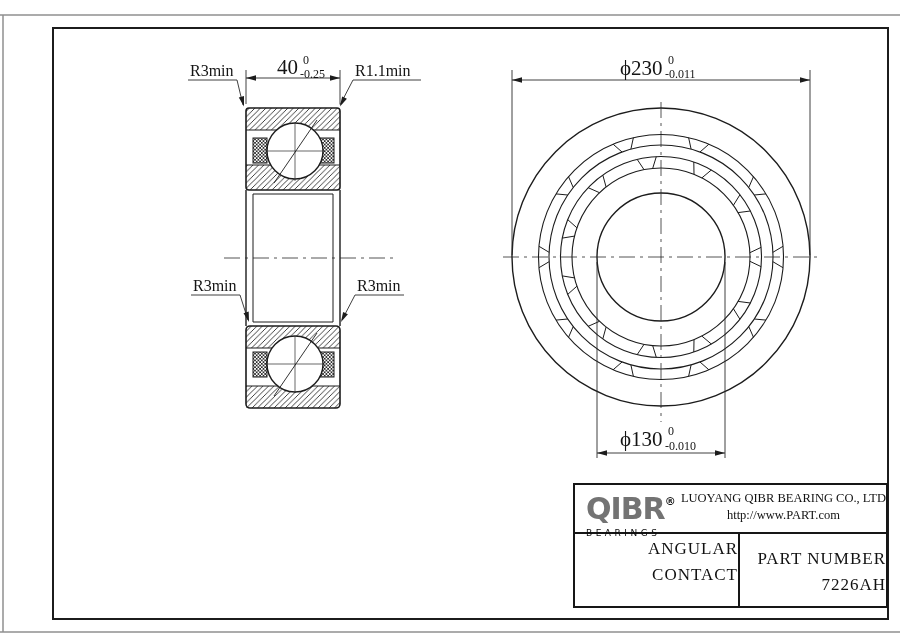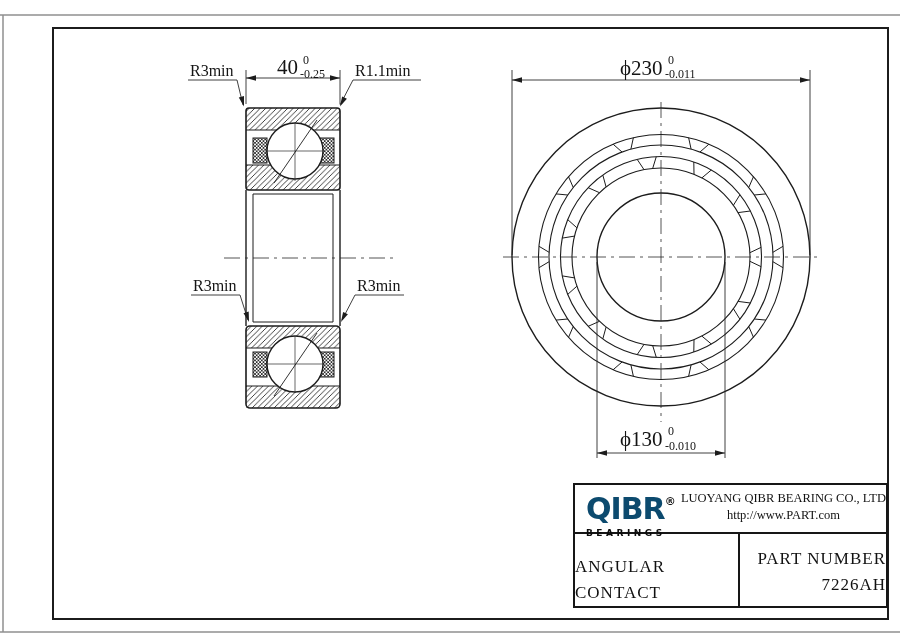--- a/index.html
+++ b/index.html
@@ -11,29 +11,29 @@
   .toltext{font-size:12px;}
   .rlabel{font-size:16px;}
 
   
   .titleblock{position:absolute;left:573px;top:483px;width:315px;height:125px;
               border:2px solid #161616;box-sizing:border-box;background:#fff;color:#111;}
   .tb-row1{display:flex;height:49px;border-bottom:2px solid #161616;box-sizing:border-box;}
   .tb-logo{width:118px;padding:2px 0 0 11px;box-sizing:border-box;}
   .logo-line{line-height:30px;white-space:nowrap;}
   .logo-main{font-family:"DejaVu Sans",sans-serif;font-weight:800;font-size:30px;
-             letter-spacing:-1px;color:#0c4a6e;}
+             letter-spacing:-1px;color:#737373;}
   .logo-reg{font-family:"DejaVu Sans",sans-serif;font-size:11px;vertical-align:14px;font-weight:700;}
-  .logo-sub{font-family:"DejaVu Sans",sans-serif;font-weight:700;font-size:9px;
+  .logo-sub{font-family:"DejaVu Sans",sans-serif;font-weight:400;font-size:9px;
             letter-spacing:3.5px;color:#0b0b0b;margin-top:-1px;}
   .tb-company{flex:1;text-align:center;padding-top:5px;font-size:12.5px;line-height:17px;
               white-space:nowrap;}
   .tb-row2{display:flex;height:72px;}
   .tb-product{width:165px;border-right:2px solid #161616;box-sizing:border-box;
-              text-align:left;font-size:17px;line-height:26px;padding-top:20px;letter-spacing:1px;}
+              text-align:right;font-size:17px;line-height:26px;padding-top:2px;letter-spacing:1px;}
   .tb-part{flex:1;text-align:right;font-size:17px;line-height:26px;padding-top:12px;letter-spacing:1px;}
 </style>
 </head>
 <body>
 
 <div id="sheet">
 
 <svg id="linework" width="900" height="636" viewBox="0 0 900 636">
   <defs>
     <pattern id="hatch" width="5.5" height="5.5" patternUnits="userSpaceOnUse">

